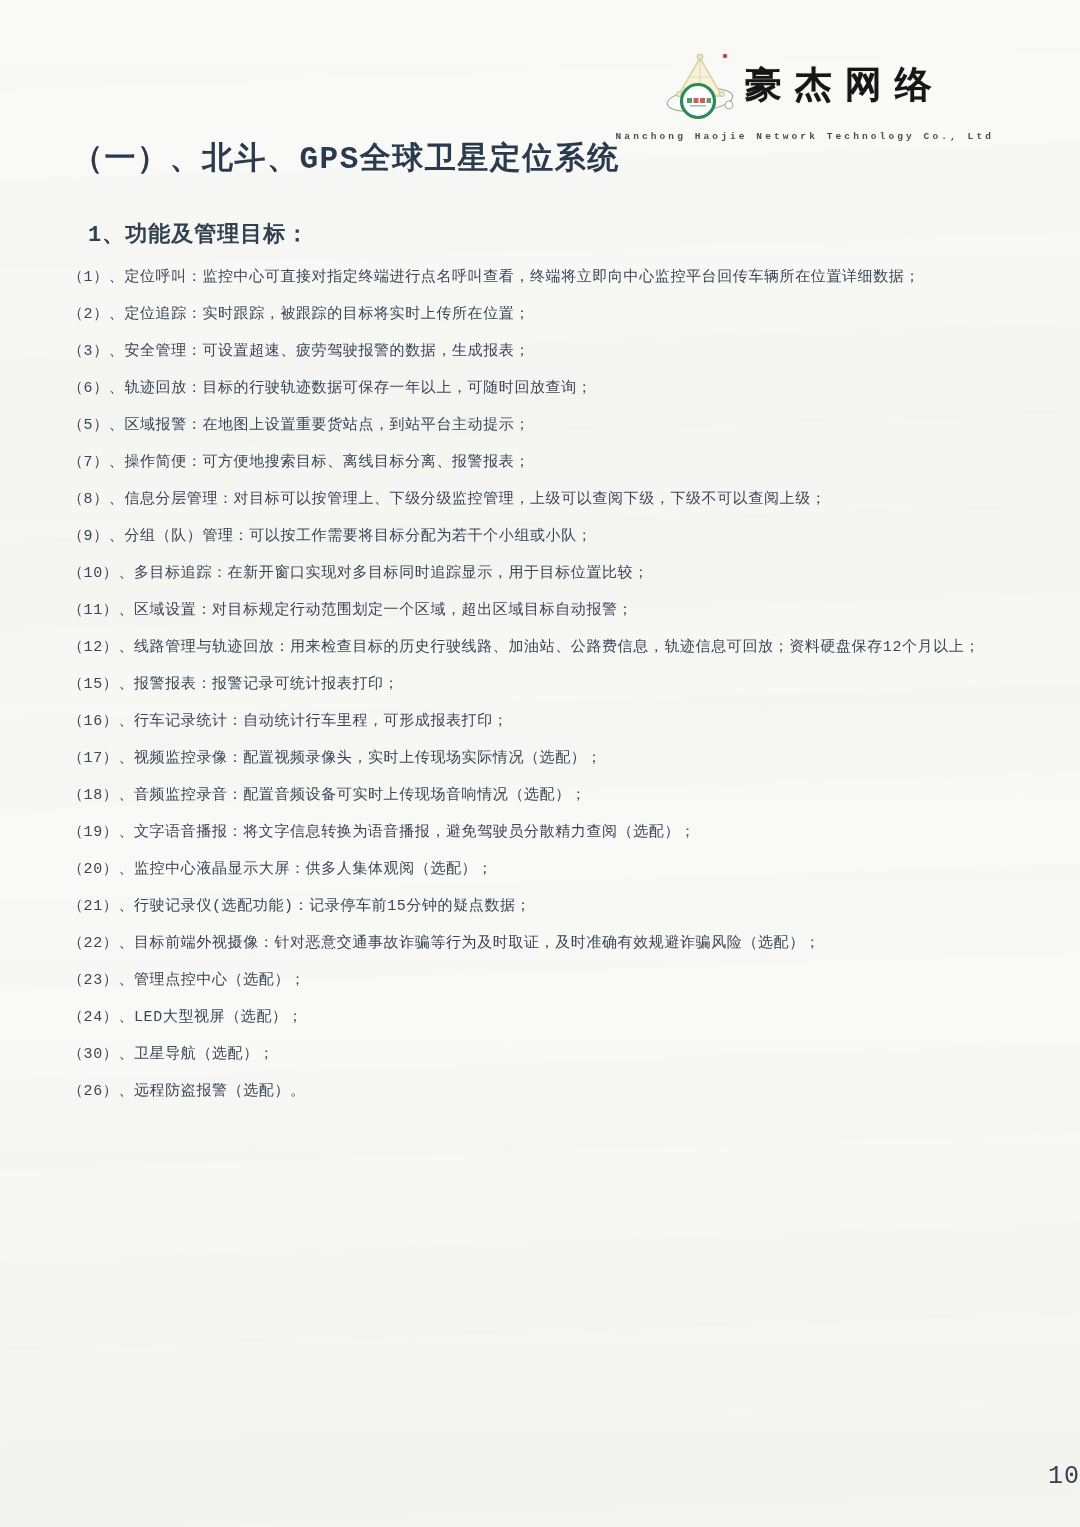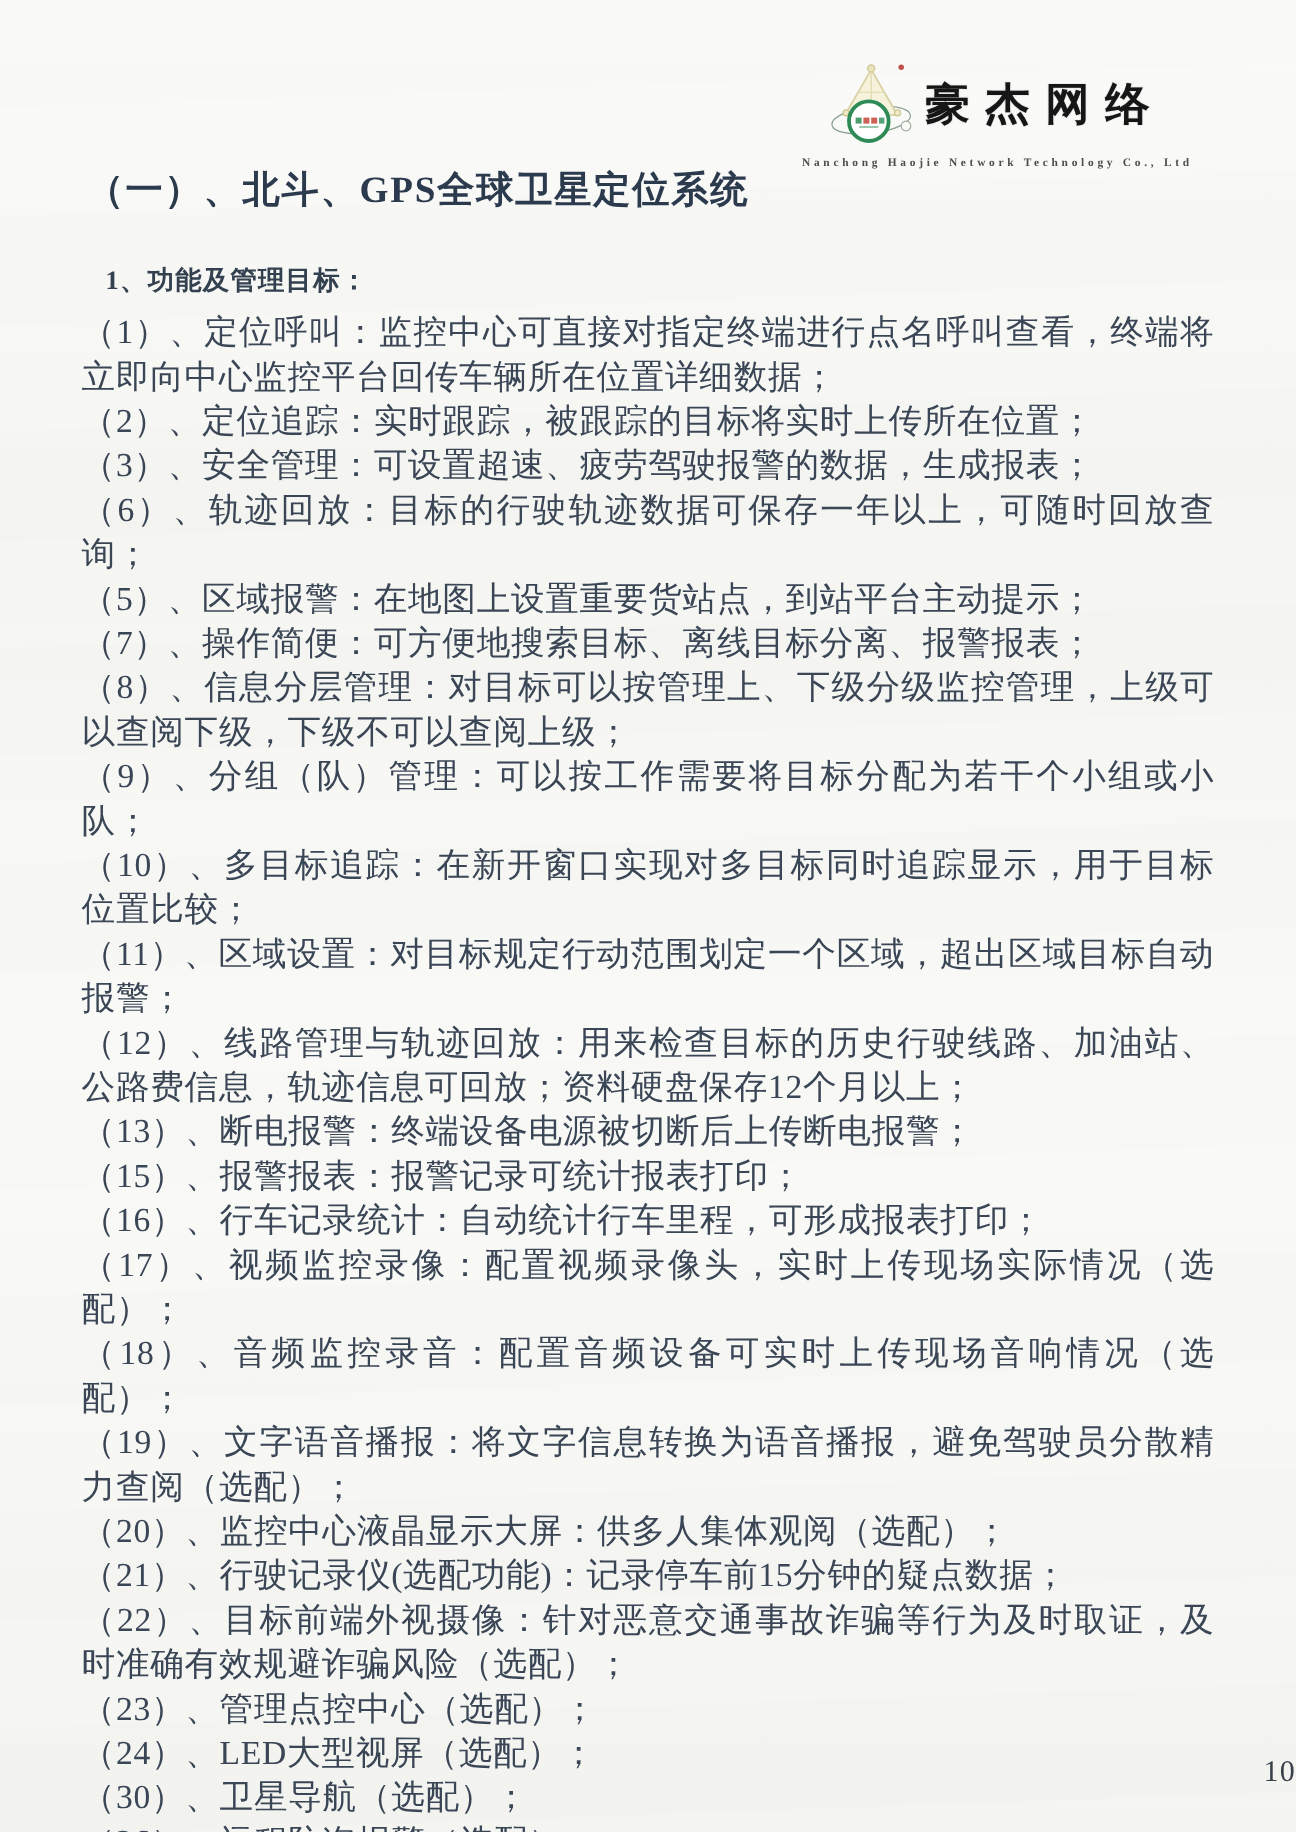--- a/index.html
+++ b/index.html
@@ -4,21 +4,21 @@
 <style>
   html,body{margin:0;padding:0;background:#e9e9e7;}
   .page{
     position:relative;
     width:1080px;height:1527px;
     margin:0 auto;
     background:#f8f8f5;
     background-image:
       linear-gradient(180deg, rgba(255,255,255,.35) 0%, rgba(0,0,0,.012) 30%, rgba(255,255,255,.2) 60%, rgba(0,0,0,.015) 100%),
       repeating-linear-gradient(178deg, rgba(0,0,0,.008) 0 90px, rgba(255,255,255,.02) 90px 180px);
-    font-family:Liberation Serif, serif;
+    font-family:Liberation Mono, monospace;
     overflow:hidden;
     box-sizing:border-box;
   }
   .content{padding:0 68px;}
   
   .logo-block{
     position:absolute;top:48px;right:86px;
     display:flex;flex-direction:column;align-items:center;
   }
   .logo-row{display:flex;align-items:center;gap:10px;}
@@ -39,21 +39,21 @@
   }
   .section-heading{
     margin:40px 0 0 20px;
     font-size:22px;font-weight:bold;color:#33404f;
     letter-spacing:1px;
   }
   
   .feature-list{margin-top:10px;}
   .feature-list p{
     margin:0;
-    font-size:28px;line-height:37px;
+    font-size:15px;line-height:37px;
     color:#3a4656;
     text-align:justify;
     letter-spacing:.6px;
   }
   
   .page-footer{
     position:absolute;bottom:36px;left:0;width:100%;
     text-align:right;
   }
   .page-number{font-size:25px;color:#394049;letter-spacing:1px;}
@@ -102,21 +102,20 @@
         <p>（2）、定位追踪：实时跟踪，被跟踪的目标将实时上传所在位置；</p>
         <p>（3）、安全管理：可设置超速、疲劳驾驶报警的数据，生成报表；</p>
         <p>（6）、轨迹回放：目标的行驶轨迹数据可保存一年以上，可随时回放查询；</p>
         <p>（5）、区域报警：在地图上设置重要货站点，到站平台主动提示；</p>
         <p>（7）、操作简便：可方便地搜索目标、离线目标分离、报警报表；</p>
         <p>（8）、信息分层管理：对目标可以按管理上、下级分级监控管理，上级可以查阅下级，下级不可以查阅上级；</p>
         <p>（9）、分组（队）管理：可以按工作需要将目标分配为若干个小组或小队；</p>
         <p>（10）、多目标追踪：在新开窗口实现对多目标同时追踪显示，用于目标位置比较；</p>
         <p>（11）、区域设置：对目标规定行动范围划定一个区域，超出区域目标自动报警；</p>
         <p>（12）、线路管理与轨迹回放：用来检查目标的历史行驶线路、加油站、公路费信息，轨迹信息可回放；资料硬盘保存12个月以上；</p>
-        <p>（13）、断电报警：终端设备电源被切断后上传断电报警；</p>
         <p>（15）、报警报表：报警记录可统计报表打印；</p>
         <p>（16）、行车记录统计：自动统计行车里程，可形成报表打印；</p>
         <p>（17）、视频监控录像：配置视频录像头，实时上传现场实际情况（选配）；</p>
         <p>（18）、音频监控录音：配置音频设备可实时上传现场音响情况（选配）；</p>
         <p>（19）、文字语音播报：将文字信息转换为语音播报，避免驾驶员分散精力查阅（选配）；</p>
         <p>（20）、监控中心液晶显示大屏：供多人集体观阅（选配）；</p>
         <p>（21）、行驶记录仪(选配功能)：记录停车前15分钟的疑点数据；</p>
         <p>（22）、目标前端外视摄像：针对恶意交通事故诈骗等行为及时取证，及时准确有效规避诈骗风险（选配）；</p>
         <p>（23）、管理点控中心（选配）；</p>
         <p>（24）、LED大型视屏（选配）；</p>

